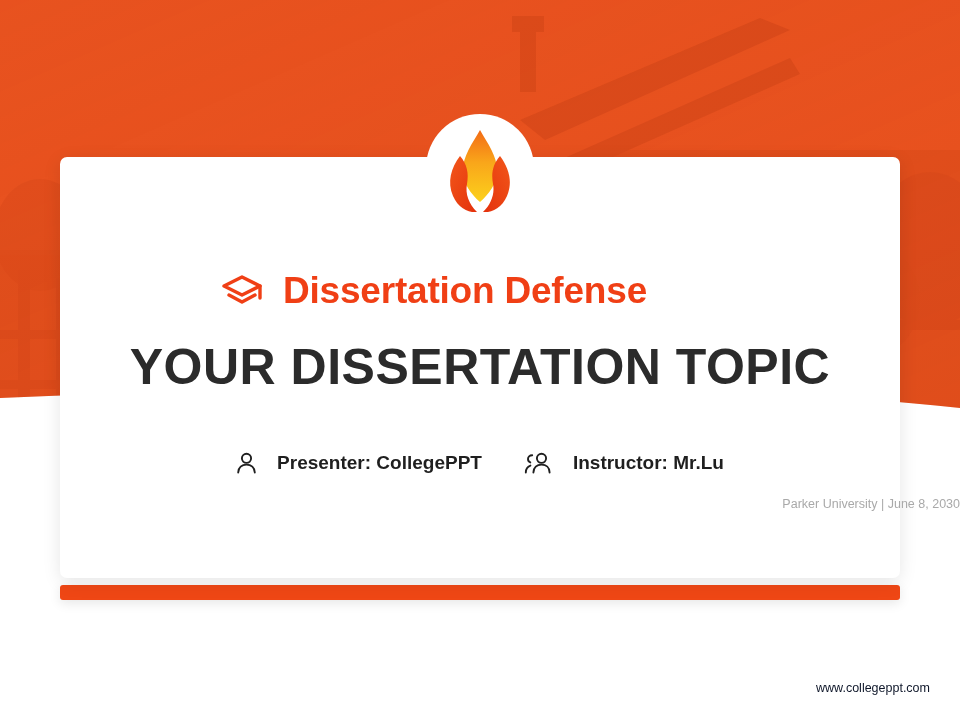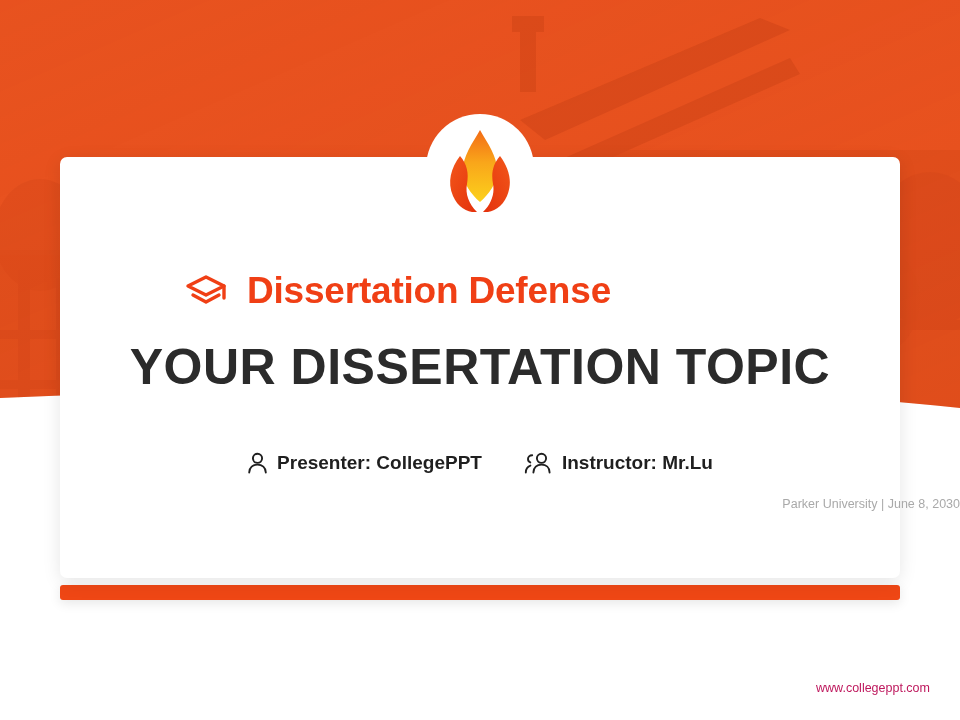--- a/index.html
+++ b/index.html
@@ -83,20 +83,21 @@
   .eyebrow-row {
     position: absolute;
     left: 0;
     top: 272px;
     width: 796px;
     display: flex;
     align-items: center;
     justify-content: center;
     gap: 18px;
     z-index: 7;
+    padding-left: 36px;
   }
   .cap-icon { width: 44px; height: 34px; display: block; }
   .eyebrow-text {
     font-size: 37px;
     font-weight: bold;
     color: #f03f15;
     letter-spacing: -0.2px;
     line-height: 1;
     white-space: nowrap;
   }
@@ -124,21 +125,21 @@
     width: 960px;
     display: flex;
     align-items: center;
     justify-content: center;
     gap: 42px;
     z-index: 7;
   }
   .credit {
     display: flex;
     align-items: center;
-    gap: 9px;
+    gap: 20px;
   }
   .credit-text {
     font-size: 19px;
     font-weight: bold;
     color: #1f1f1f;
     white-space: nowrap;
   }
   .person-icon { width: 21px; height: 22px; display: block; }
   .group-icon  { width: 29px; height: 22px; display: block; }
 
@@ -161,21 +162,21 @@
     top: 681px;
     font-size: 12.5px;
     color: #b6b6b6;
     white-space: nowrap;
   }
   .footer-right {
     position: absolute;
     right: 30px;
     top: 681px;
     font-size: 12.5px;
-    color: #be185d;
+    color: #0f172a;
     white-space: nowrap;
   }
 </style>
 </head>
 <body>
 
 <div class="slide">
 
   <div class="header-band">
     <svg class="band-svg" width="960" height="420" viewBox="0 0 960 420">

